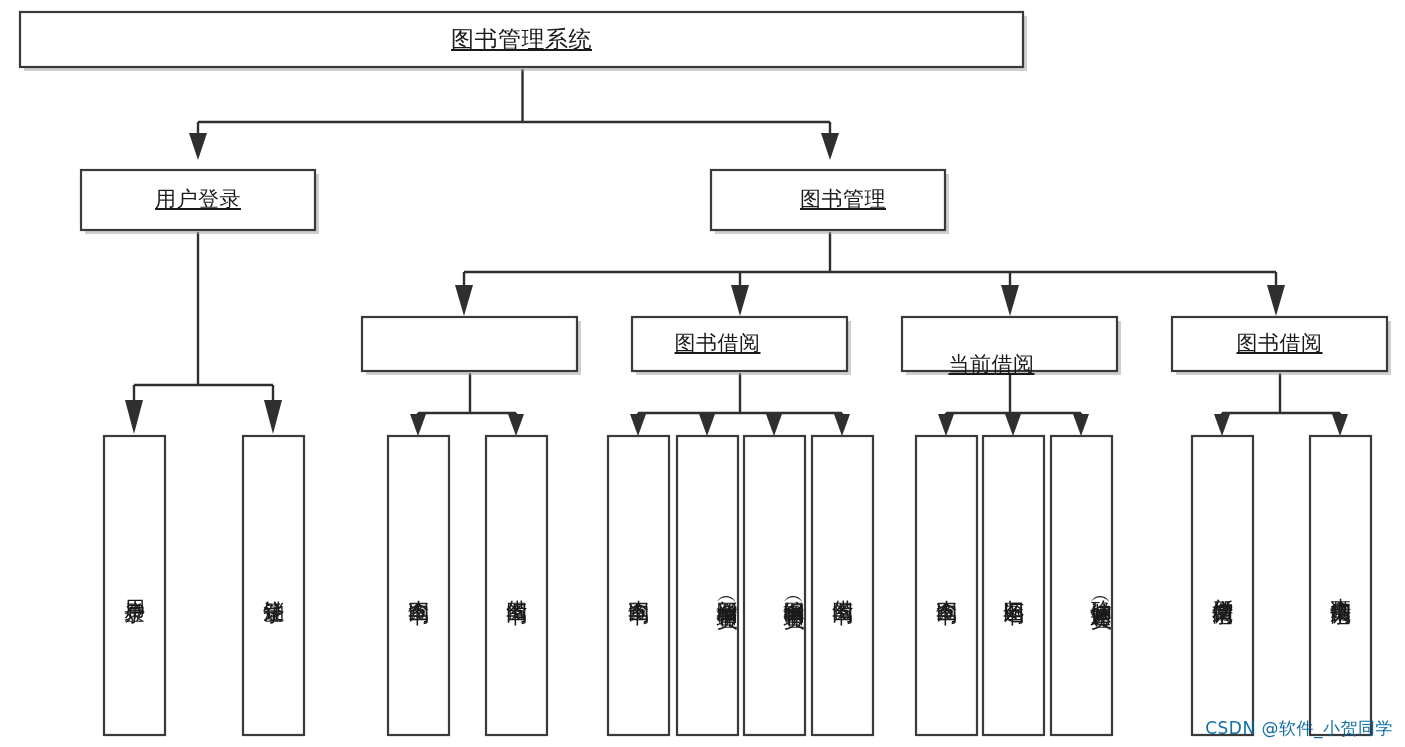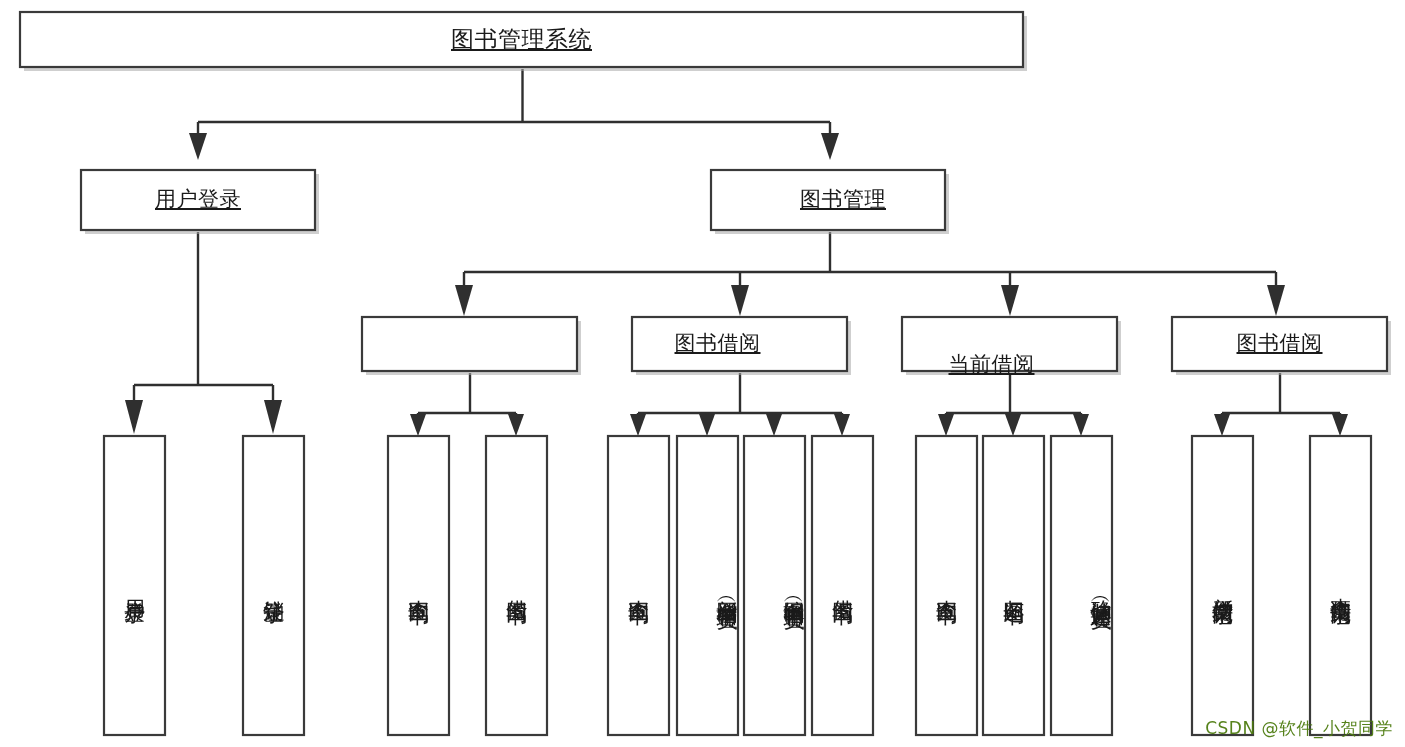--- a/index.html
+++ b/index.html
@@ -70,21 +70,21 @@
     writing-mode: vertical-rl;
     text-orientation: upright;
     letter-spacing: 1.5px;
     white-space: nowrap;
     pointer-events: none;
   }
   .watermark {
     position: absolute;
     right: 12px;
     bottom: 7px;
-    color: #4d7c0f;
+    color: #0369a1;
     font-size: 17px;
     letter-spacing: 0.5px;
     white-space: nowrap;
     opacity: 0.95;
     pointer-events: none;
   }
 </style>
 </head>
 <body>
 

